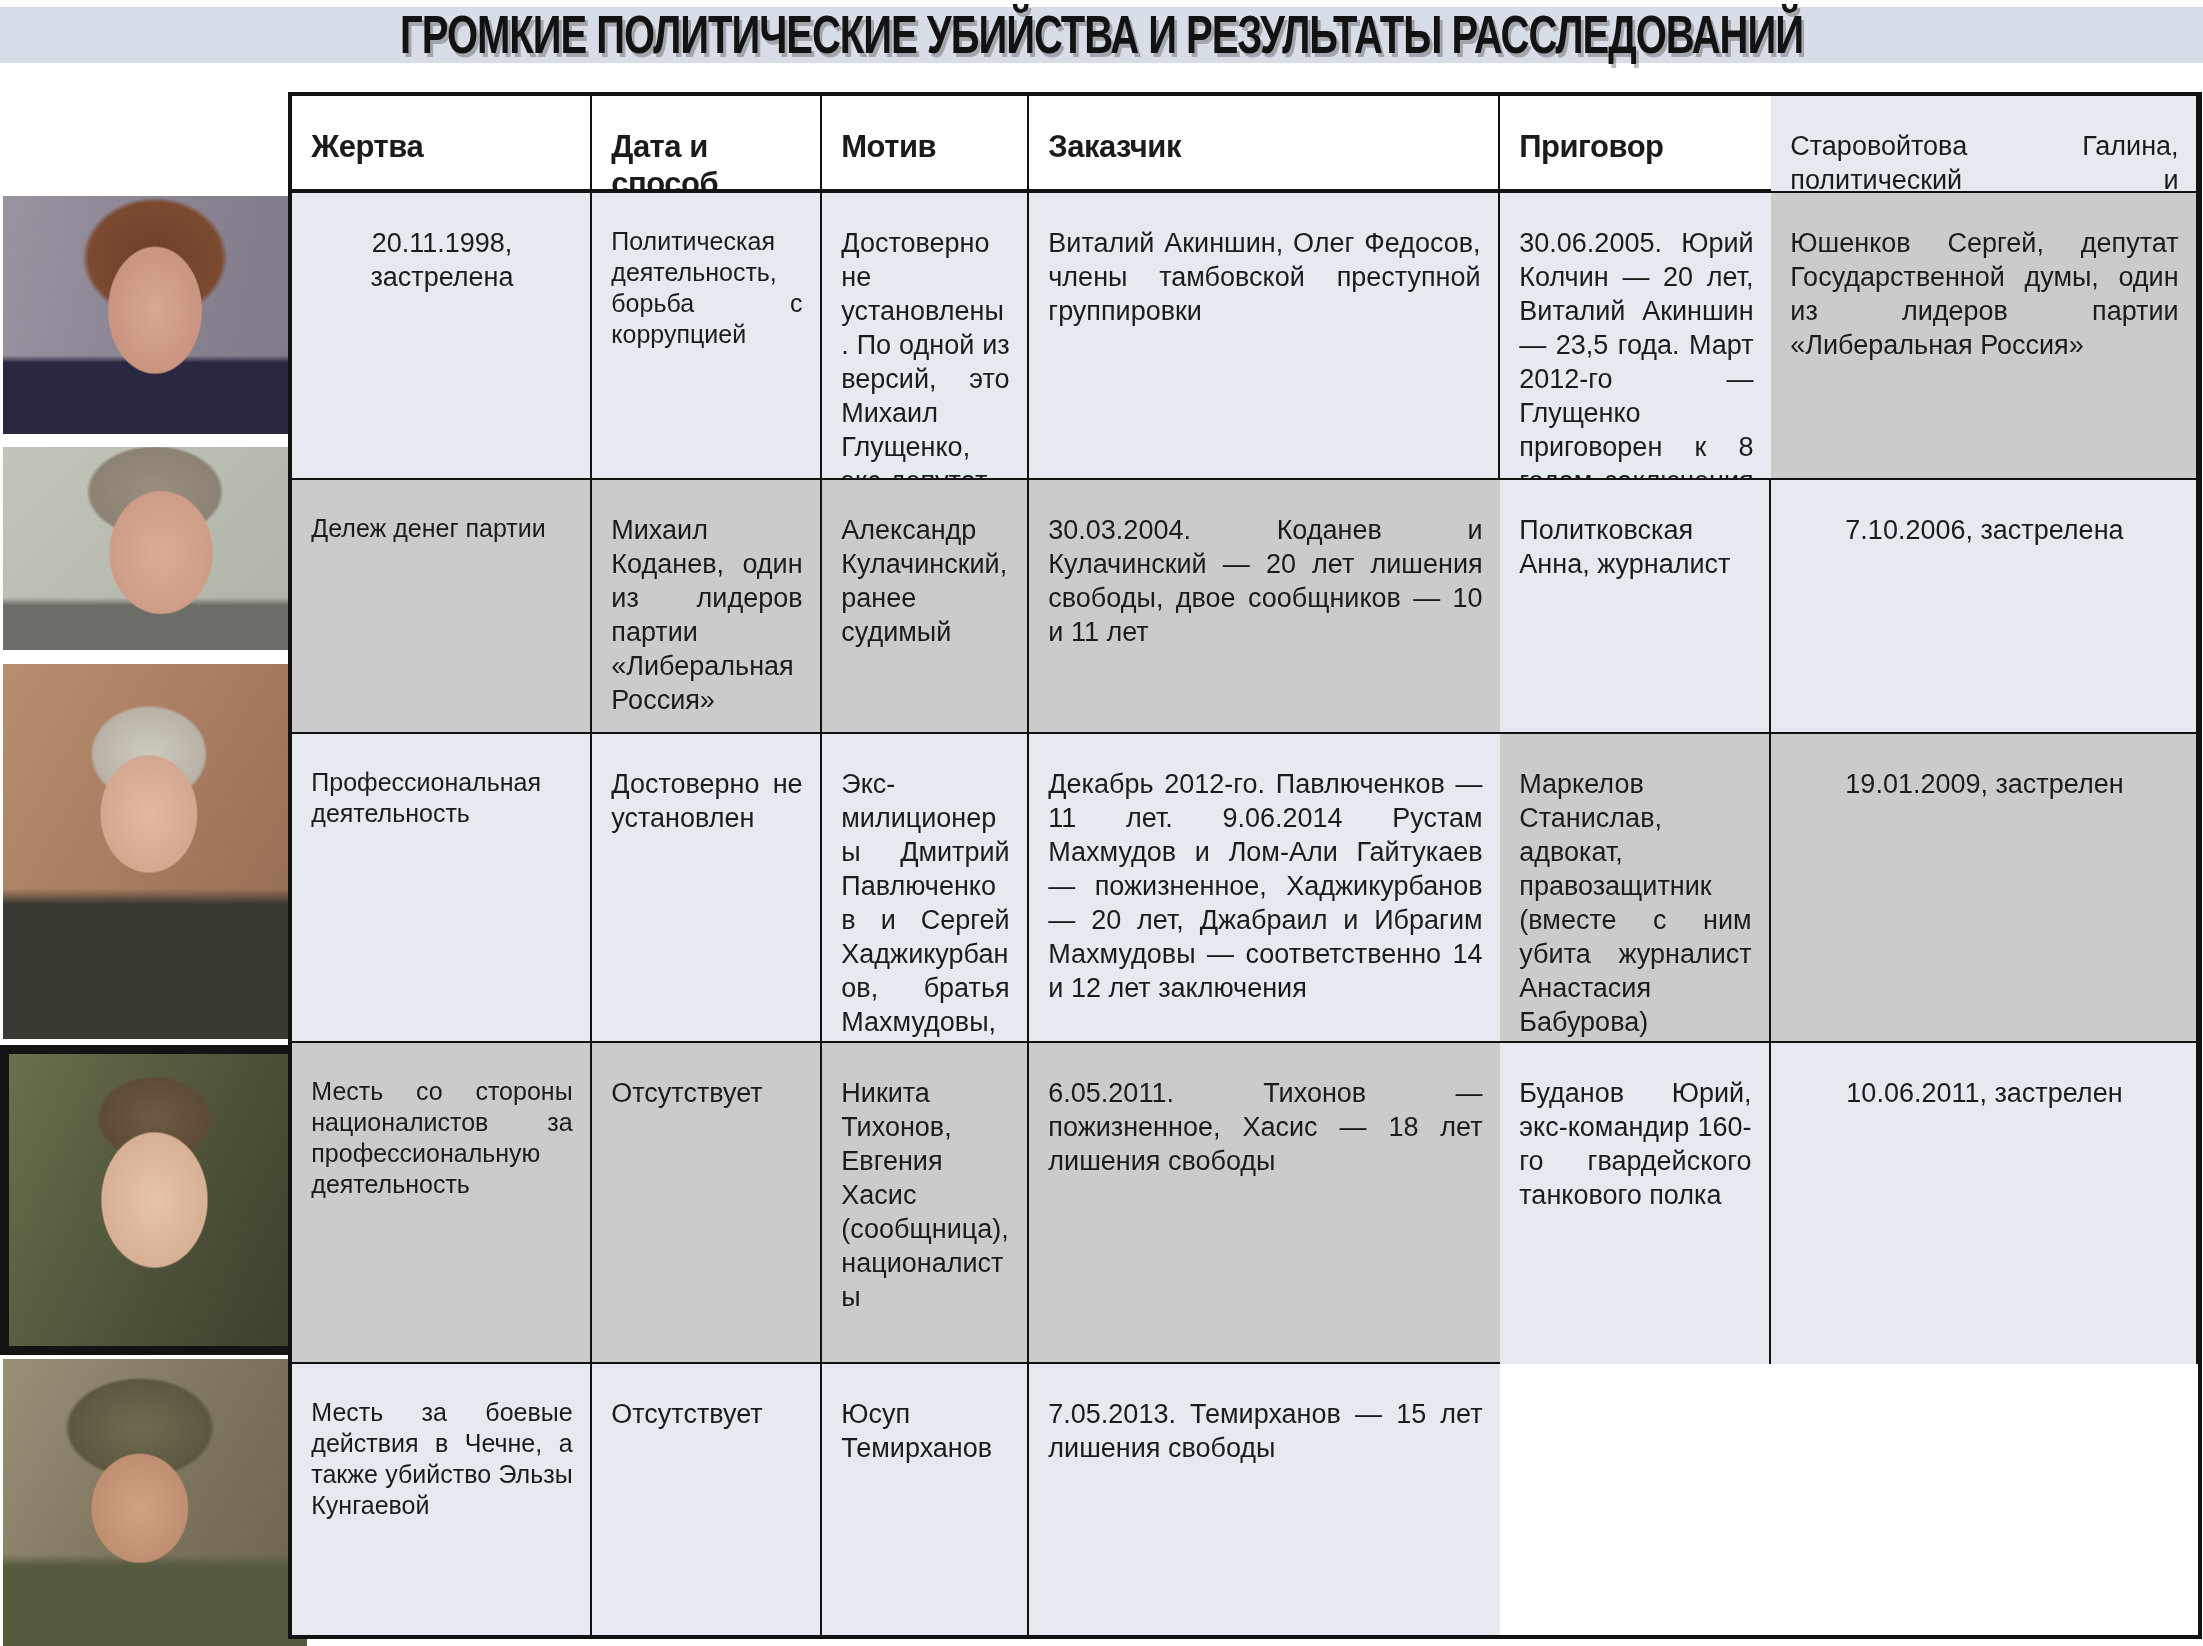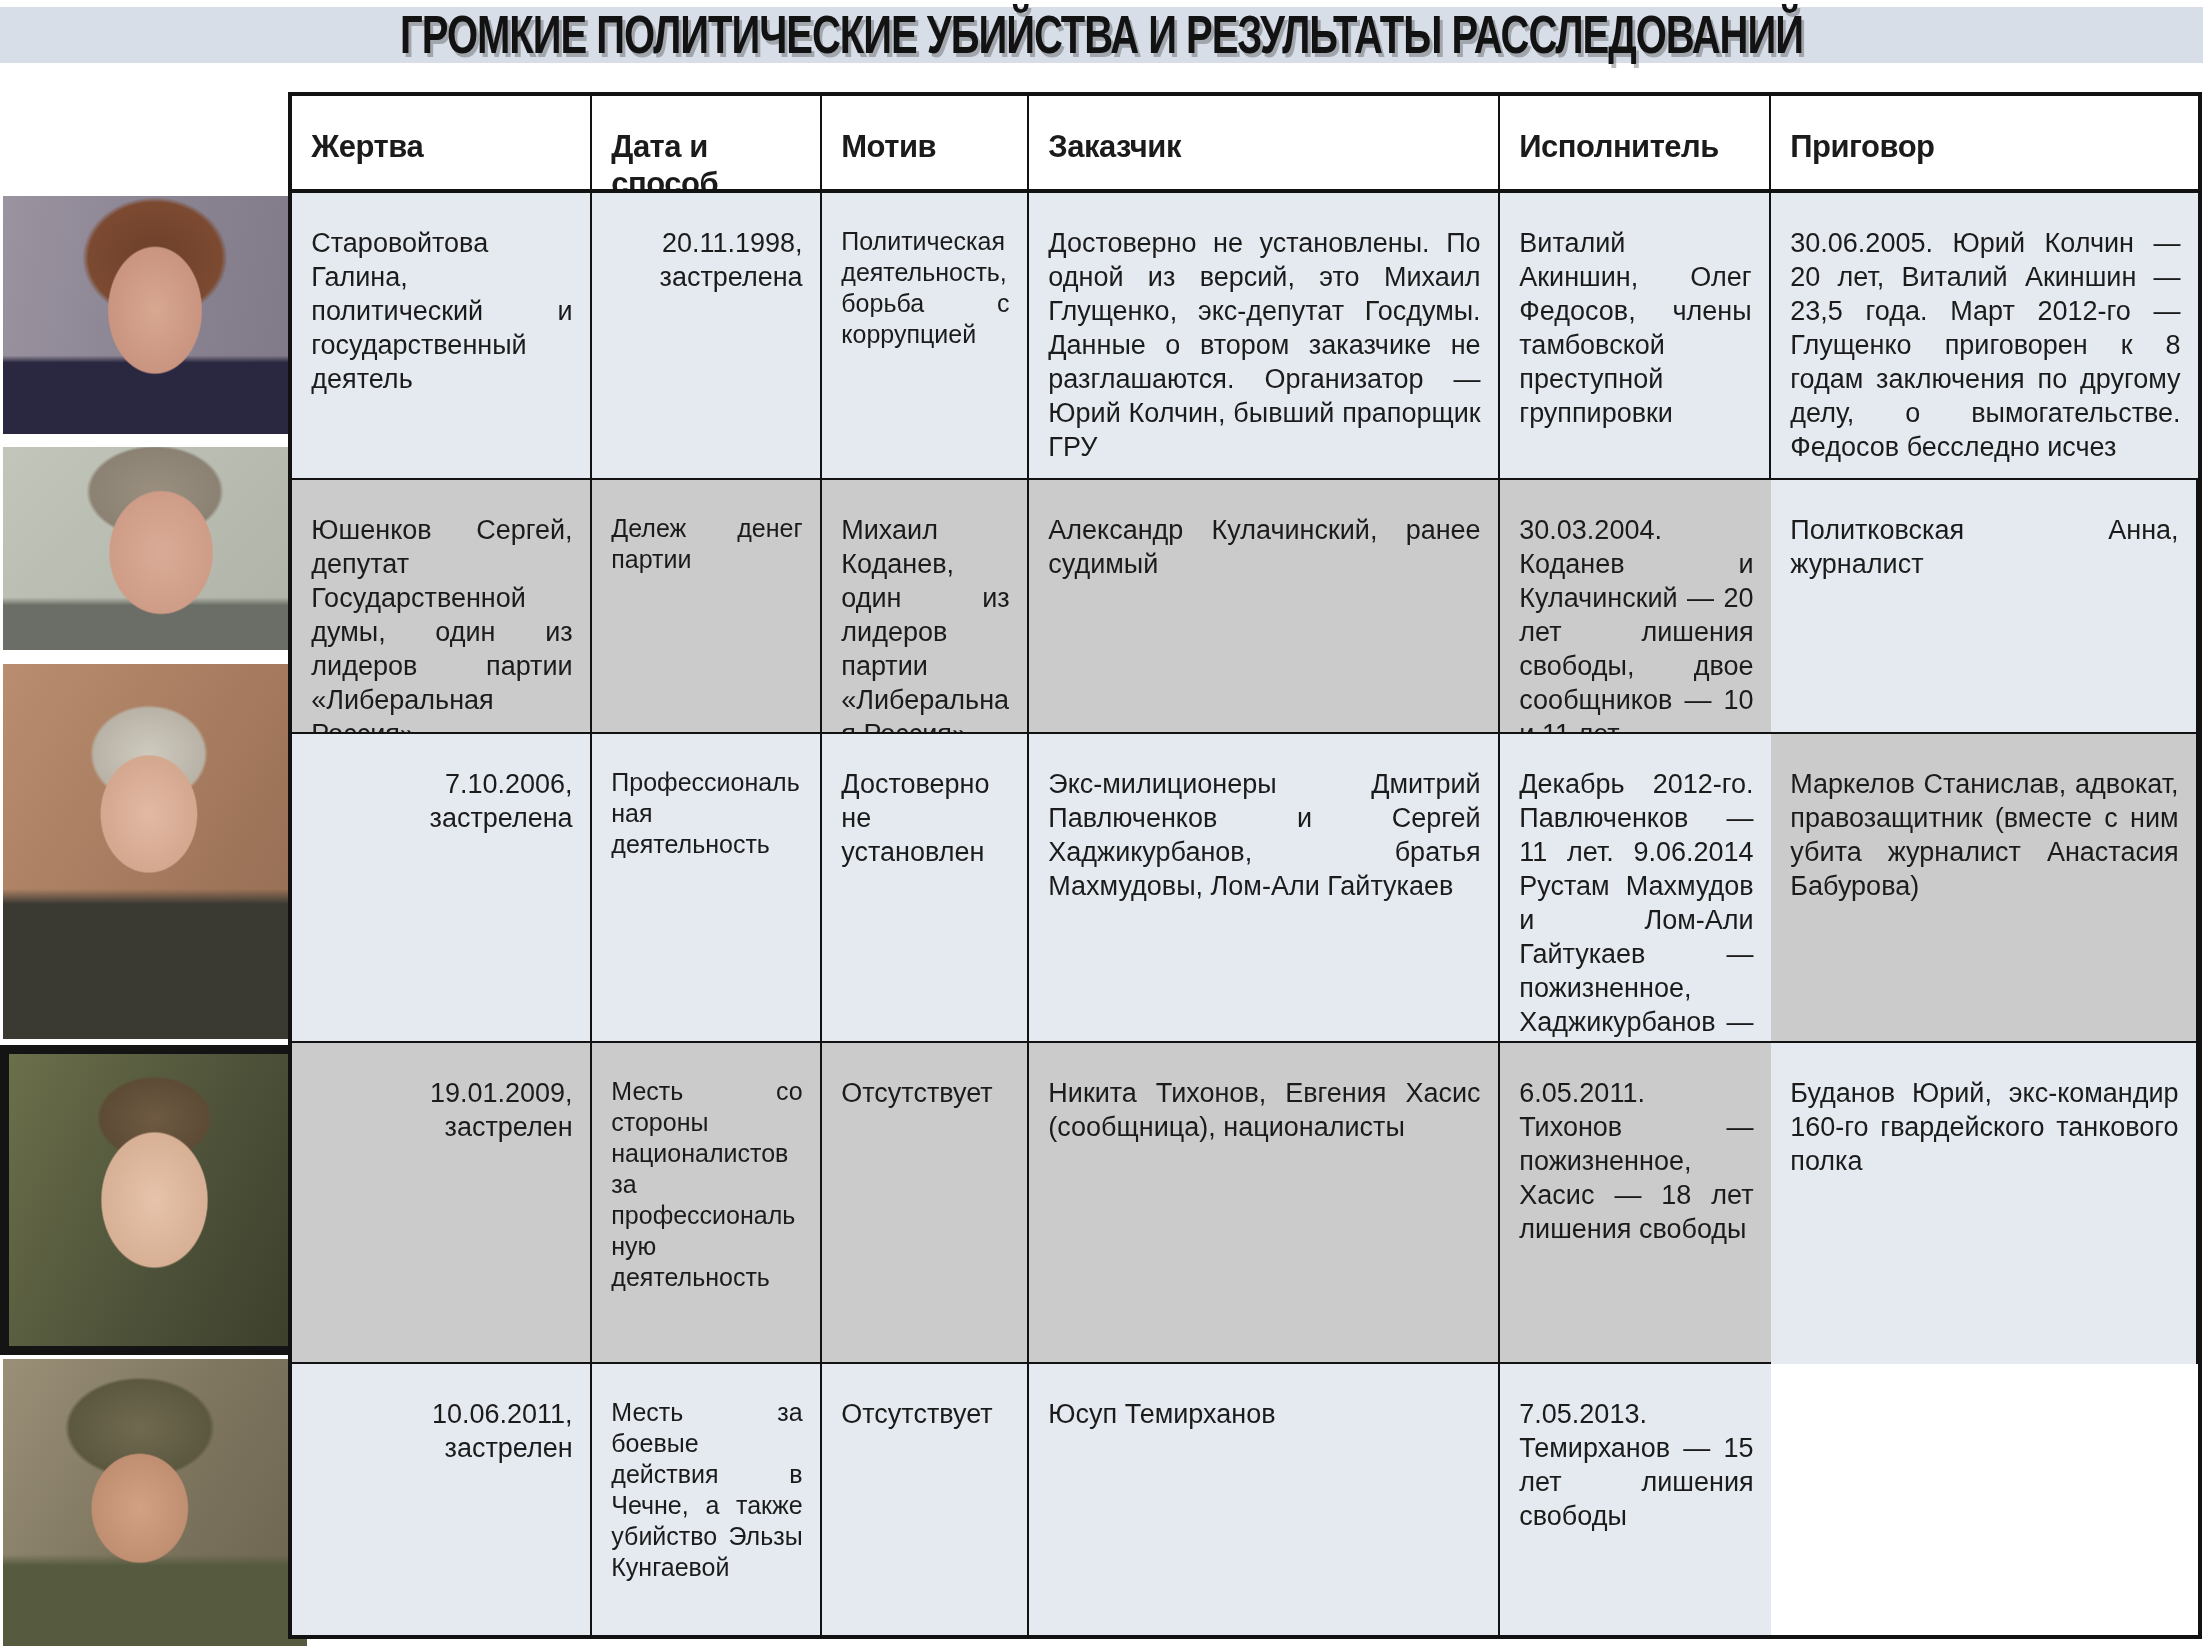--- a/index.html
+++ b/index.html
@@ -80,21 +80,21 @@
   }
   .c5{border-right:none;}
   .last-row{border-bottom:none;}
   .hd{
     border-bottom-width:4.8px;background:#ffffff;font-weight:bold;
     font-size:31px;line-height:37px;text-align:left;padding-top:32px;
     letter-spacing:-0.5px;
   }
   .r-light{background:#e4eaf0;}
   .r-gray{background:#cbcbcb;}
-  .cell-date{text-align:right;}
+  .cell-date{text-align:center;}
   .cell-motive{font-size:25px;line-height:31px;}
 </style>
 </head>
 <body>
 
 <div class="page">
 
   <div class="title-band">
     <span class="title-text">ГРОМКИЕ ПОЛИТИЧЕСКИЕ УБИЙСТВА И РЕЗУЛЬТАТЫ РАССЛЕДОВАНИЙ</span>
   </div>
@@ -104,21 +104,20 @@
   <div class="photo photo-politkovskaya"></div>
   <div class="photo photo-markelov"></div>
   <div class="photo photo-budanov"></div>
 
   <div class="grid">
 
     <div class="cell hd c0">Жертва</div>
     <div class="cell hd c1">Дата и способ убийства</div>
     <div class="cell hd c2">Мотив</div>
     <div class="cell hd c3">Заказчик</div>
-    <div class="cell hd c4">Исполнитель</div>
     <div class="cell hd c5">Приговор</div>
 
     <div class="cell r-light c0 cell-victim">Старовойтова Галина, политический и государственный деятель</div>
     <div class="cell r-light c1 cell-date">20.11.1998, застрелена</div>
     <div class="cell r-light c2 cell-motive">Политическая деятельность, борьба с коррупцией</div>
     <div class="cell r-light c3">Достоверно не установлены. По одной из версий, это Михаил Глущенко, экс-депутат Госдумы. Данные о втором заказчике не разглашаются. Организатор — Юрий Колчин, бывший прапорщик ГРУ</div>
     <div class="cell r-light c4">Виталий Акиншин, Олег Федосов, члены тамбовской преступной группировки</div>
     <div class="cell r-light c5">30.06.2005. Юрий Колчин — 20 лет, Виталий Акиншин — 23,5 года. Март 2012-го — Глущенко приговорен к 8 годам заключения по другому делу, о вымогательстве. Федосов бесследно исчез</div>
 
     <div class="cell r-gray c0 cell-victim">Юшенков Сергей, депутат Государственной думы, один из лидеров партии «Либеральная Россия»</div>

